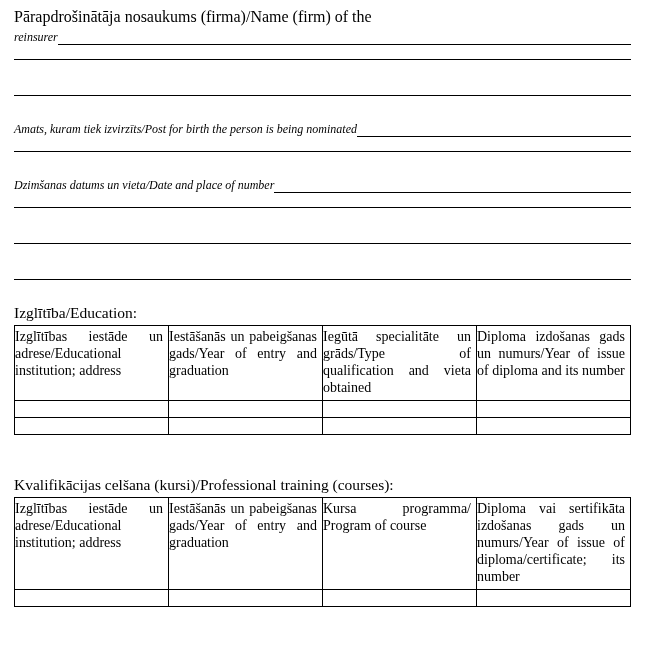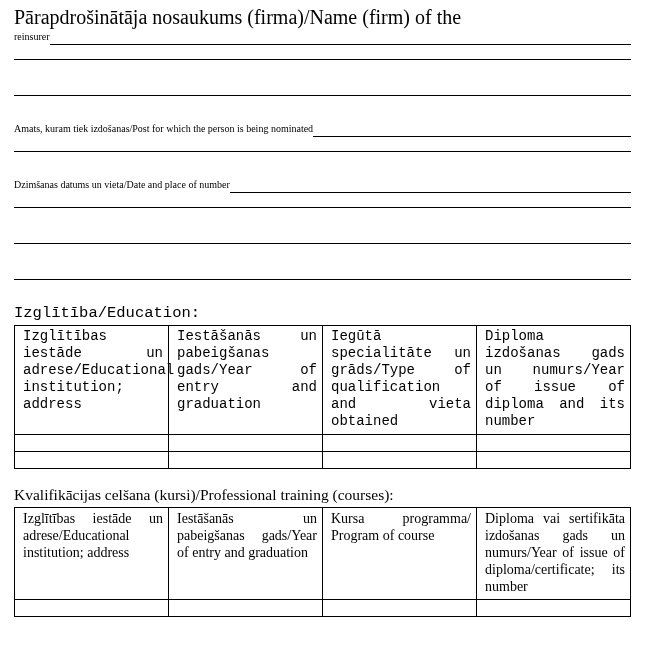--- a/index.html
+++ b/index.html
@@ -8,27 +8,28 @@
     font-family: "Liberation Serif", "DejaVu Serif", serif;
     color: #000000;
   }
   .page {
     width: 645px;
     min-height: 652px;
     padding: 7px 14px 10px 14px;
     background: #ffffff;
   }
   .field-line {
-    font-size: 20px;
+    font-size: 16px;
     line-height: 20px;
   }
   .field-row {
     display: flex;
-    font-size: 10px;
+    font-size: 12px;
     line-height: 20px;
+    font-style: italic;
   }
   .field-row .lbl { white-space: nowrap; }
   .fill {
     flex: 1 1 auto;
     border-bottom: 1px solid #000;
     margin-bottom: 2px;
   }
   .cont-line {
     height: 13px;
     border-bottom: 1px solid #000;
@@ -43,24 +44,24 @@
     width: 100%;
     border-collapse: collapse;
     table-layout: fixed;
   }
   td {
     border: 1px solid #000;
     font-size: 14px;
     line-height: 17px;
     text-align: justify;
     vertical-align: top;
-    padding: 2px 5px 4px 8px;
+    padding: 2px 5px 4px 0;
   }
   tr.empty td { height: 17px; padding: 0 4px; }
-  .education-block { margin-bottom: 16px; font-family: Liberation Mono, monospace; }
+  .education-block { margin-bottom: 40px; }
 </style>
 </head>
 <body>
 
 <div class="page">
 
   <div class="field-block">
     <div class="field-line">Pārapdrošinātāja nosaukums (firma)/Name (firm) of the</div>
     <div class="field-row">
       <span class="lbl">reinsurer</span>
@@ -68,21 +69,21 @@
     </div>
     <div class="cont-line"></div>
   </div>
 
   <div class="field-block">
     <div class="cont-line"></div>
   </div>
 
   <div class="field-block">
     <div class="field-row">
-      <span class="lbl">Amats, kuram tiek izdošanas/Post for which the person is being nominated</span>
+      <span class="lbl">Amats, kuram tiek izvirzīts/Post for birth the person is being nominated</span>
       <span class="fill"></span>
     </div>
     <div class="cont-line"></div>
   </div>
 
   <div class="field-block">
     <div class="field-row">
       <span class="lbl">Dzimšanas datums un vieta/Date and place of number</span>
       <span class="fill"></span>
     </div>

